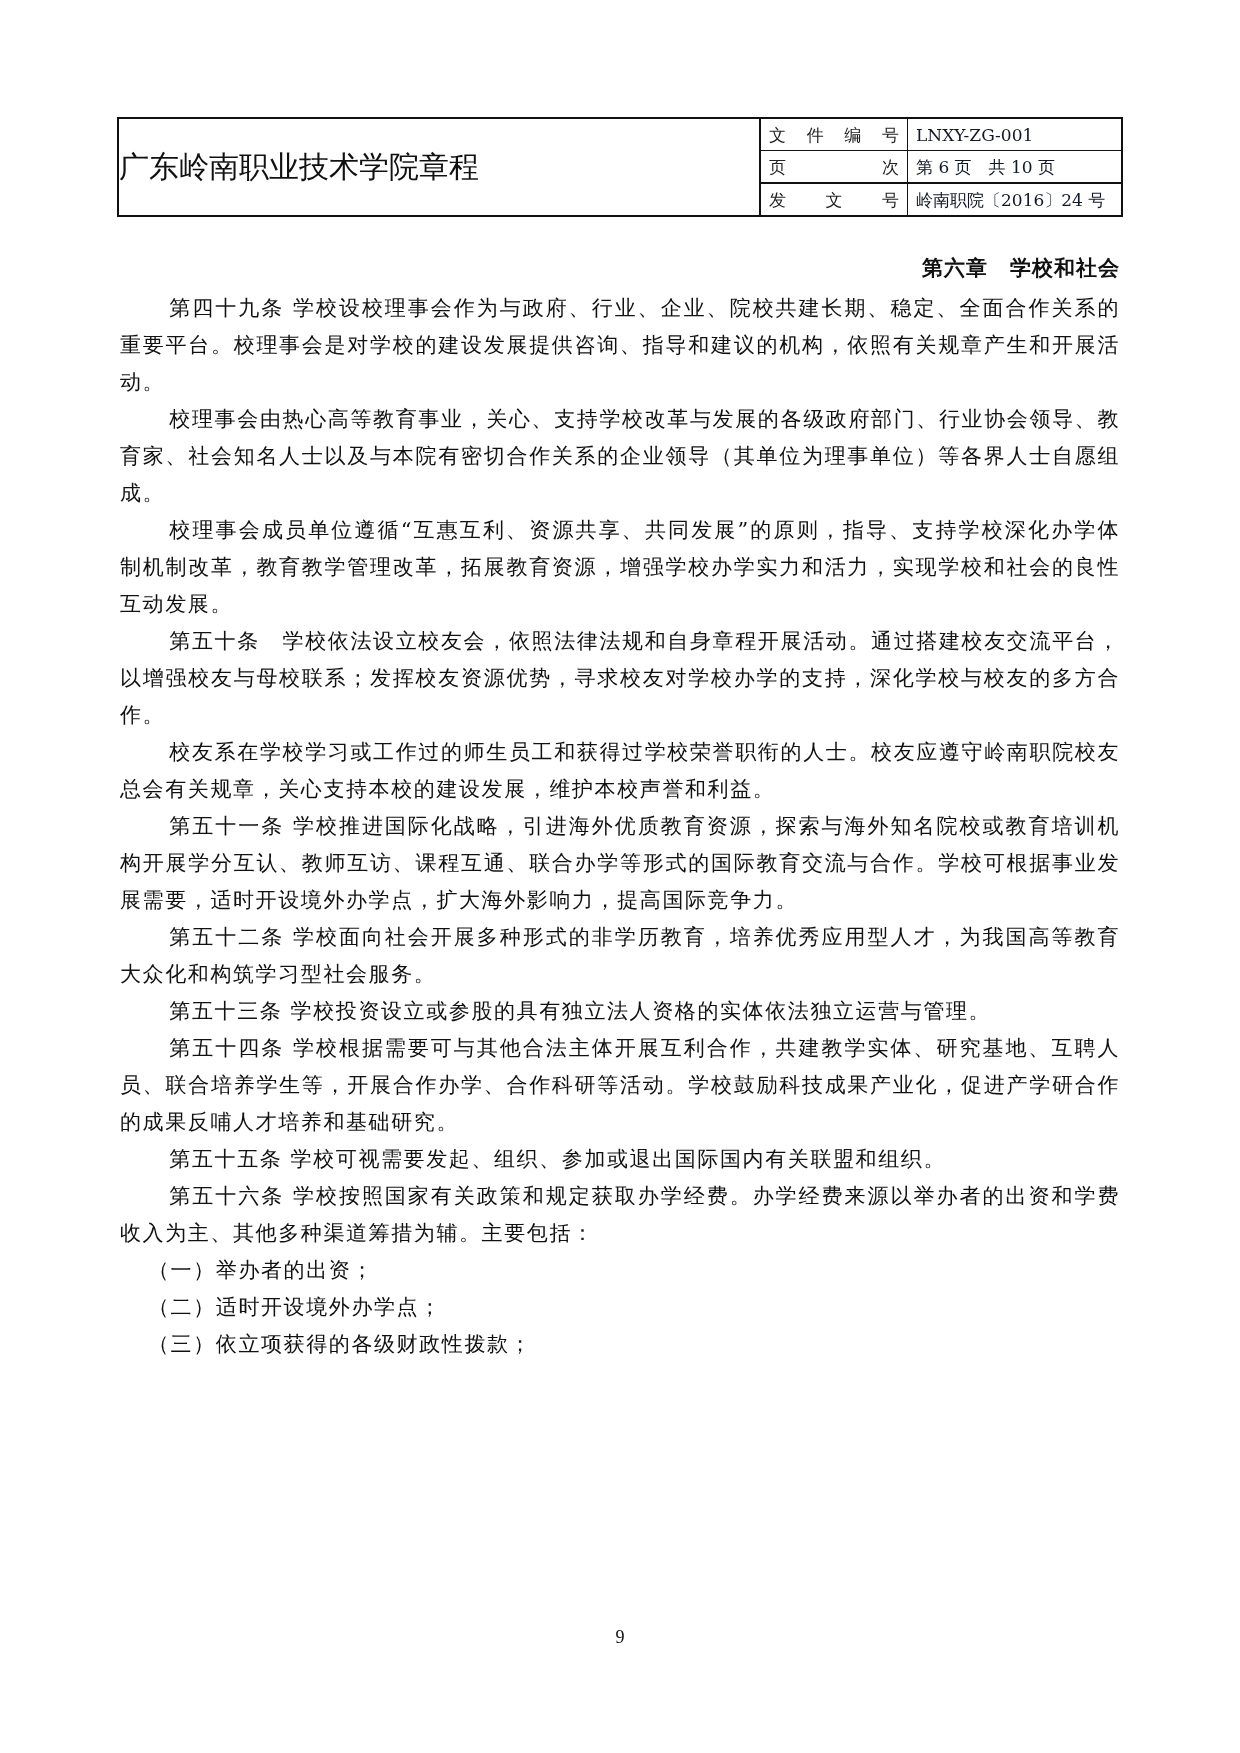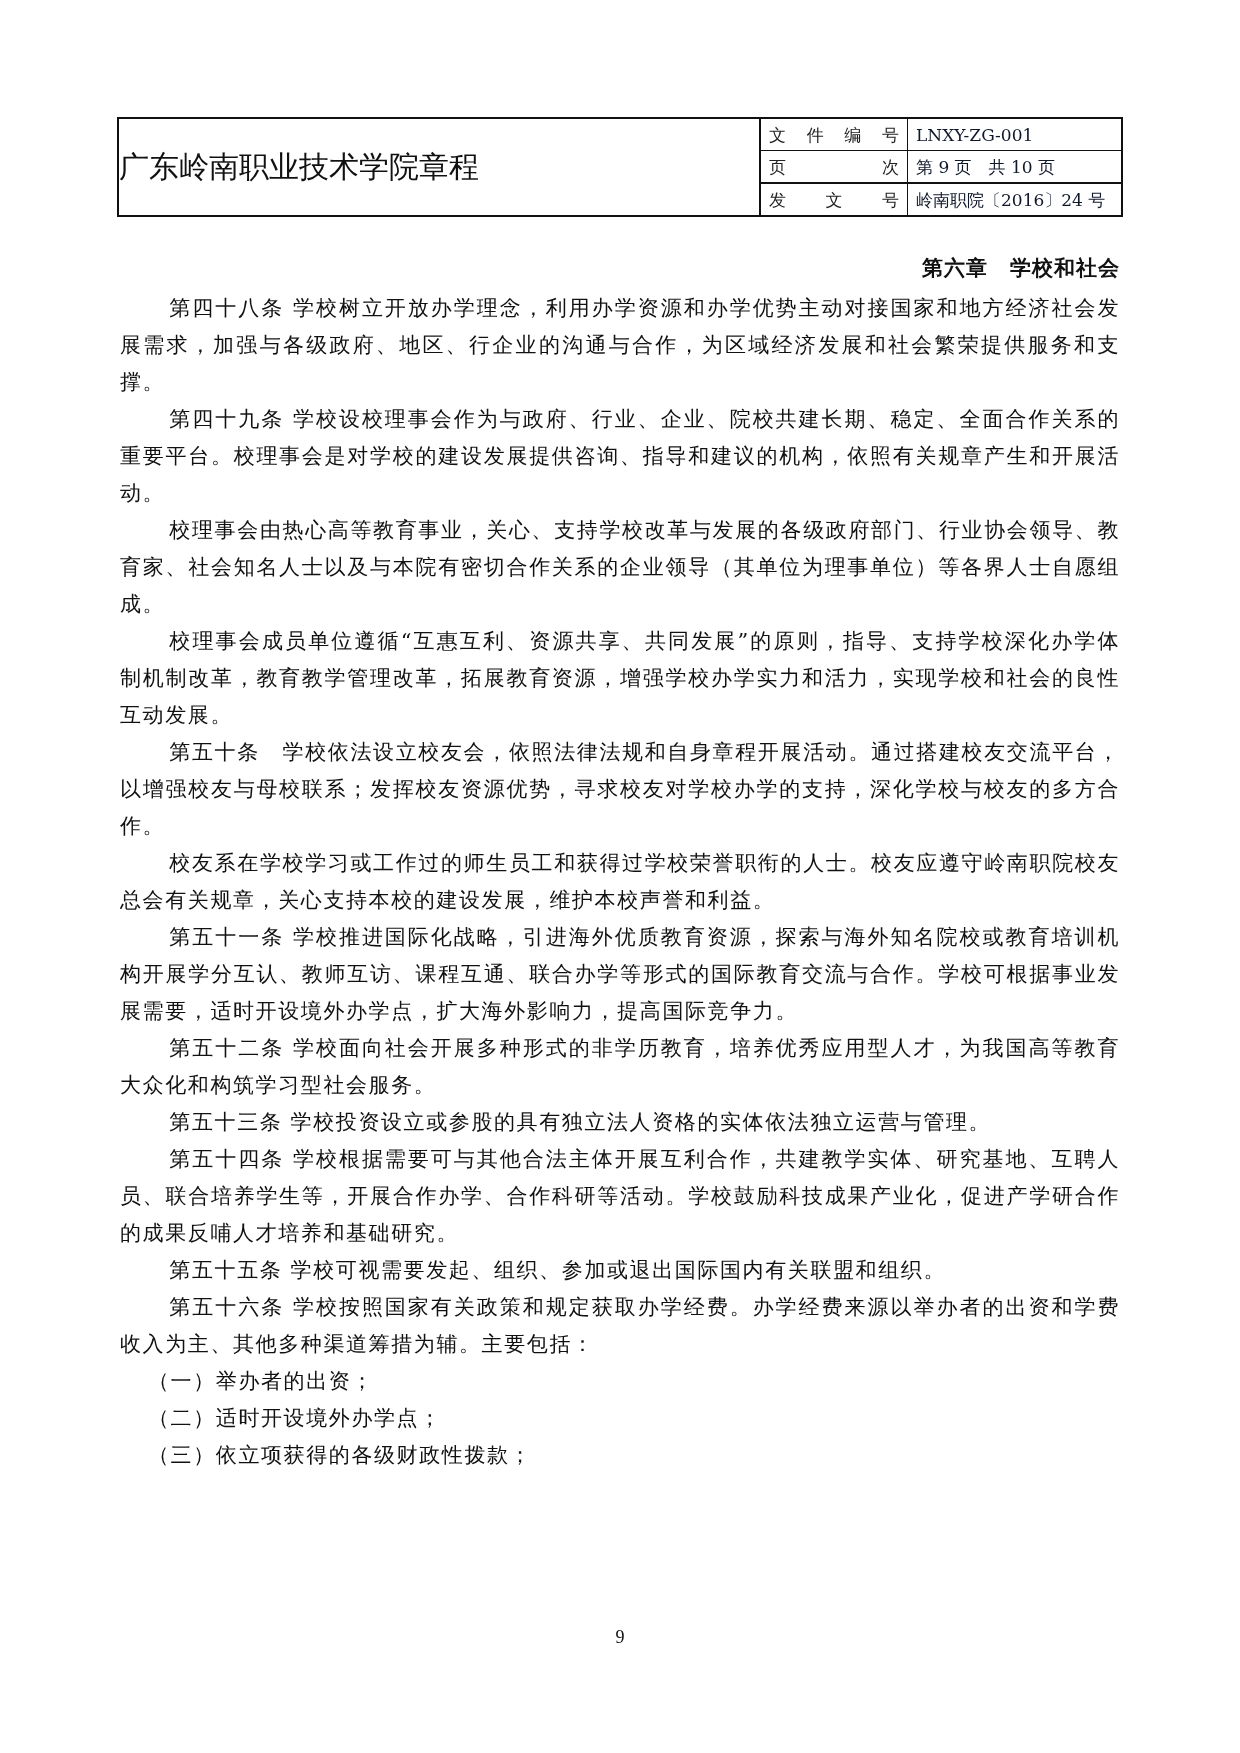--- a/index.html
+++ b/index.html
@@ -105,33 +105,32 @@
 
 <table class="header-table">
   <tbody>
       <tr class="row-1">
     <td class="title-cell" rowspan="3">广东岭南职业技术学院章程</td>
     <td class="label-cell">文件编号</td>
     <td class="value-cell">LNXY-ZG-001</td>
   </tr>
   <tr class="row-2">
     <td class="label-cell">页次</td>
-    <td class="value-cell">第 9 页　共 10 页</td>
+    <td class="value-cell">第 6 页　共 10 页</td>
   </tr>
   <tr class="row-3">
     <td class="label-cell">发文号</td>
     <td class="value-cell">岭南职院〔2016〕24 号</td>
   </tr>
 </tbody>
   </table>
 
 <div class="body">
   <section>
     <h2 class="chapter-title">第六章　学校和社会</h2>
-    <p class="para">第四十八条 学校树立开放办学理念，利用办学资源和办学优势主动对接国家和地方经济社会发展需求，加强与各级政府、地区、行企业的沟通与合作，为区域经济发展和社会繁荣提供服务和支撑。</p>
     <p class="para">第四十九条 学校设校理事会作为与政府、行业、企业、院校共建长期、稳定、全面合作关系的重要平台。校理事会是对学校的建设发展提供咨询、指导和建议的机构，依照有关规章产生和开展活动。</p>
     <p class="para">校理事会由热心高等教育事业，关心、支持学校改革与发展的各级政府部门、行业协会领导、教育家、社会知名人士以及与本院有密切合作关系的企业领导（其单位为理事单位）等各界人士自愿组成。</p>
     <p class="para">校理事会成员单位遵循“互惠互利、资源共享、共同发展”的原则，指导、支持学校深化办学体制机制改革，教育教学管理改革，拓展教育资源，增强学校办学实力和活力，实现学校和社会的良性互动发展。</p>
     <p class="para">第五十条　学校依法设立校友会，依照法律法规和自身章程开展活动。通过搭建校友交流平台，以增强校友与母校联系；发挥校友资源优势，寻求校友对学校办学的支持，深化学校与校友的多方合作。</p>
     <p class="para">校友系在学校学习或工作过的师生员工和获得过学校荣誉职衔的人士。校友应遵守岭南职院校友总会有关规章，关心支持本校的建设发展，维护本校声誉和利益。</p>
     <p class="para">第五十一条 学校推进国际化战略，引进海外优质教育资源，探索与海外知名院校或教育培训机构开展学分互认、教师互访、课程互通、联合办学等形式的国际教育交流与合作。学校可根据事业发展需要，适时开设境外办学点，扩大海外影响力，提高国际竞争力。</p>
     <p class="para">第五十二条 学校面向社会开展多种形式的非学历教育，培养优秀应用型人才，为我国高等教育大众化和构筑学习型社会服务。</p>
     <p class="para">第五十三条 学校投资设立或参股的具有独立法人资格的实体依法独立运营与管理。</p>
     <p class="para">第五十四条 学校根据需要可与其他合法主体开展互利合作，共建教学实体、研究基地、互聘人员、联合培养学生等，开展合作办学、合作科研等活动。学校鼓励科技成果产业化，促进产学研合作的成果反哺人才培养和基础研究。</p>
     <p class="para">第五十五条 学校可视需要发起、组织、参加或退出国际国内有关联盟和组织。</p>

